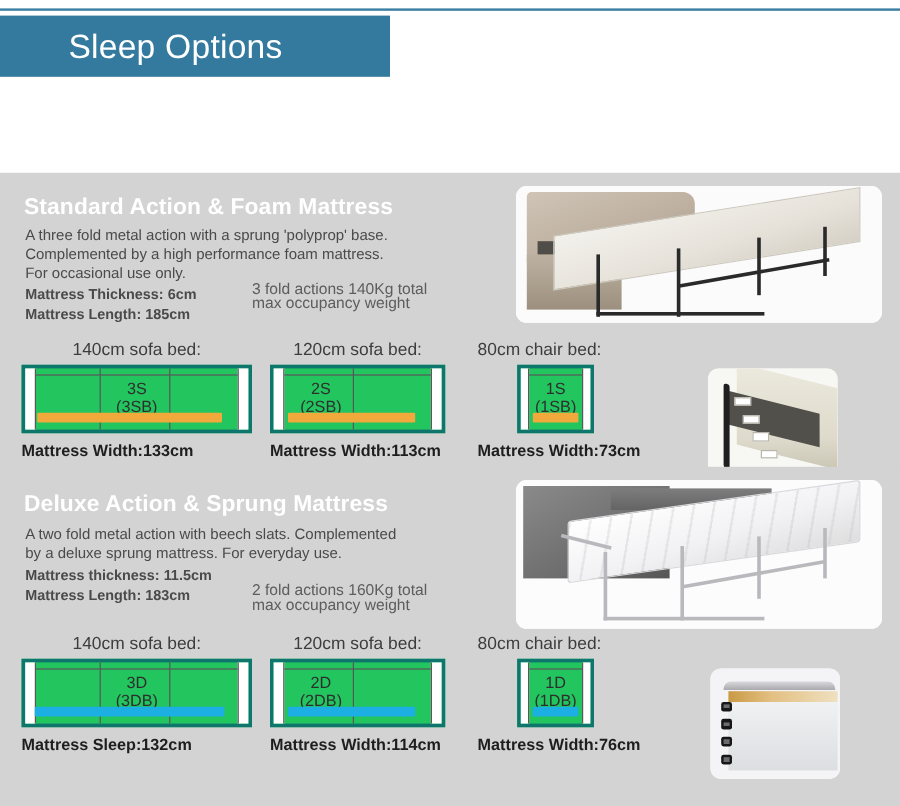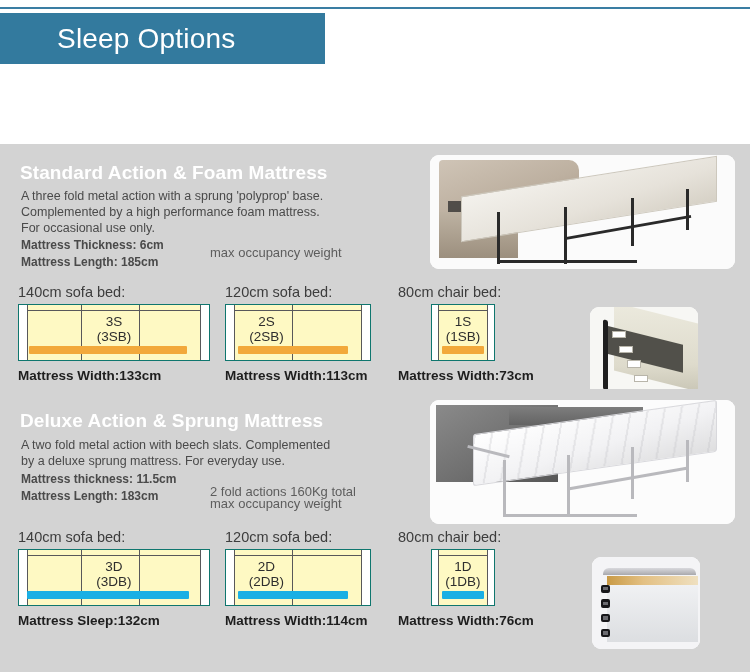--- a/index.html
+++ b/index.html
@@ -47,26 +47,26 @@
   }
   .copy.small { font-size: 12px; font-weight: bold; }
   .note {
     position: absolute; color: #5d5d5d; font-size: 13px;
     line-height: 14px; white-space: nowrap;
   }
 
   
   .bedgroup { position: absolute; }
   .bed-label {
-    color: #3d3d3d; font-size: 14.5px; 
+    color: #3d3d3d; font-size: 14.5px; text-align: center;
     margin-bottom: 4px; white-space: nowrap;
   }
   .bed-box {
-    position: relative; height: 57px; background: #fef9c3;
-    border: 1px solid #0f766e;
+    position: relative; height: 57px; background: #22c55e;
+    border: 3px solid #0f766e;
   }
   
   .arm {
     position: absolute; top: 0; bottom: 0; width: 9px;
     border-right: 1px solid #58585a; background: #ffffff;
   }
   .arm.left { left: 0; }
   .arm.right { right: 0; border-right: none; border-left: 1px solid #58585a; }
   
   .backrail {
@@ -202,20 +202,21 @@
     <div class="panel-inner">
 
       <div class="sec-title" style="top:18px;">Standard Action &amp; Foam Mattress</div>
 
       <div class="copy" style="top:60px;">Complemented by a high performance foam mattress.</div>
       <div class="copy" style="top:44px;">A three fold metal action with a sprung 'polyprop' base.</div>
       <div class="copy" style="top:76px;">For occasional use only.</div>
       <div class="copy small" style="top:93px;">Mattress Thickness: 6cm</div>
       <div class="copy small" style="top:110px;">Mattress Length: 185cm</div>
 
+      <div class="note" style="left:210px; top:90px;">3 fold actions 140Kg total</div>
       <div class="note" style="left:210px; top:102px;">max occupancy weight</div>
 
       <div class="bedgroup" style="left:18px; top:140px; width:192px;">
         <div class="bed-label">140cm sofa bed:</div>
         <div class="bed-box">
           <div class="arm left"></div>
           <div class="arm right"></div>
           <div class="backrail"></div>
           <div class="divider" style="left:62px;"></div>
           <div class="divider" style="left:120px;"></div>

